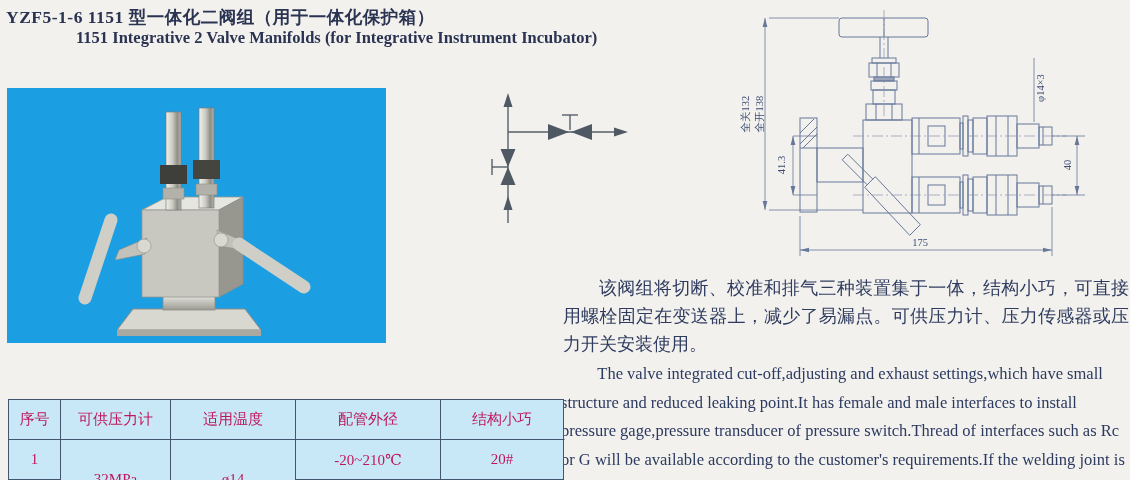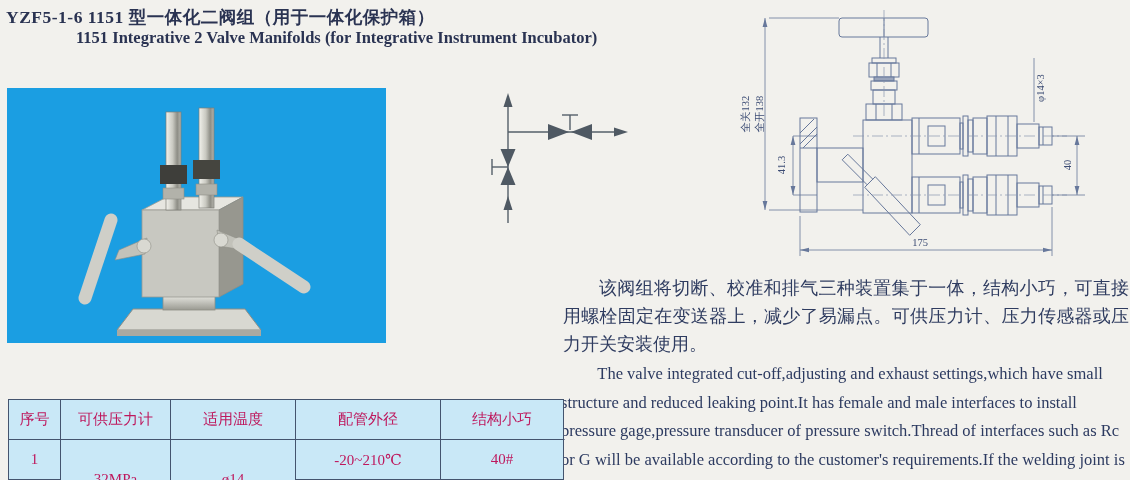--- a/index.html
+++ b/index.html
@@ -247,21 +247,21 @@
     <th>可供压力计</th>
     <th>适用温度</th>
     <th>配管外径</th>
     <th>结构小巧</th>
   </tr>
   <tr>
     <td>1</td>
     <td rowspan="2">32MPa</td>
     <td rowspan="2">ø14</td>
     <td>-20~210℃</td>
-    <td>40#</td>
+    <td>20#</td>
   </tr>
   <tr>
     <td>2</td>
     <td>-70~240℃</td>
     <td>1Cr18Ni9Ti</td>
   </tr>
 </tbody>
   </table>
 
 </body></html>

